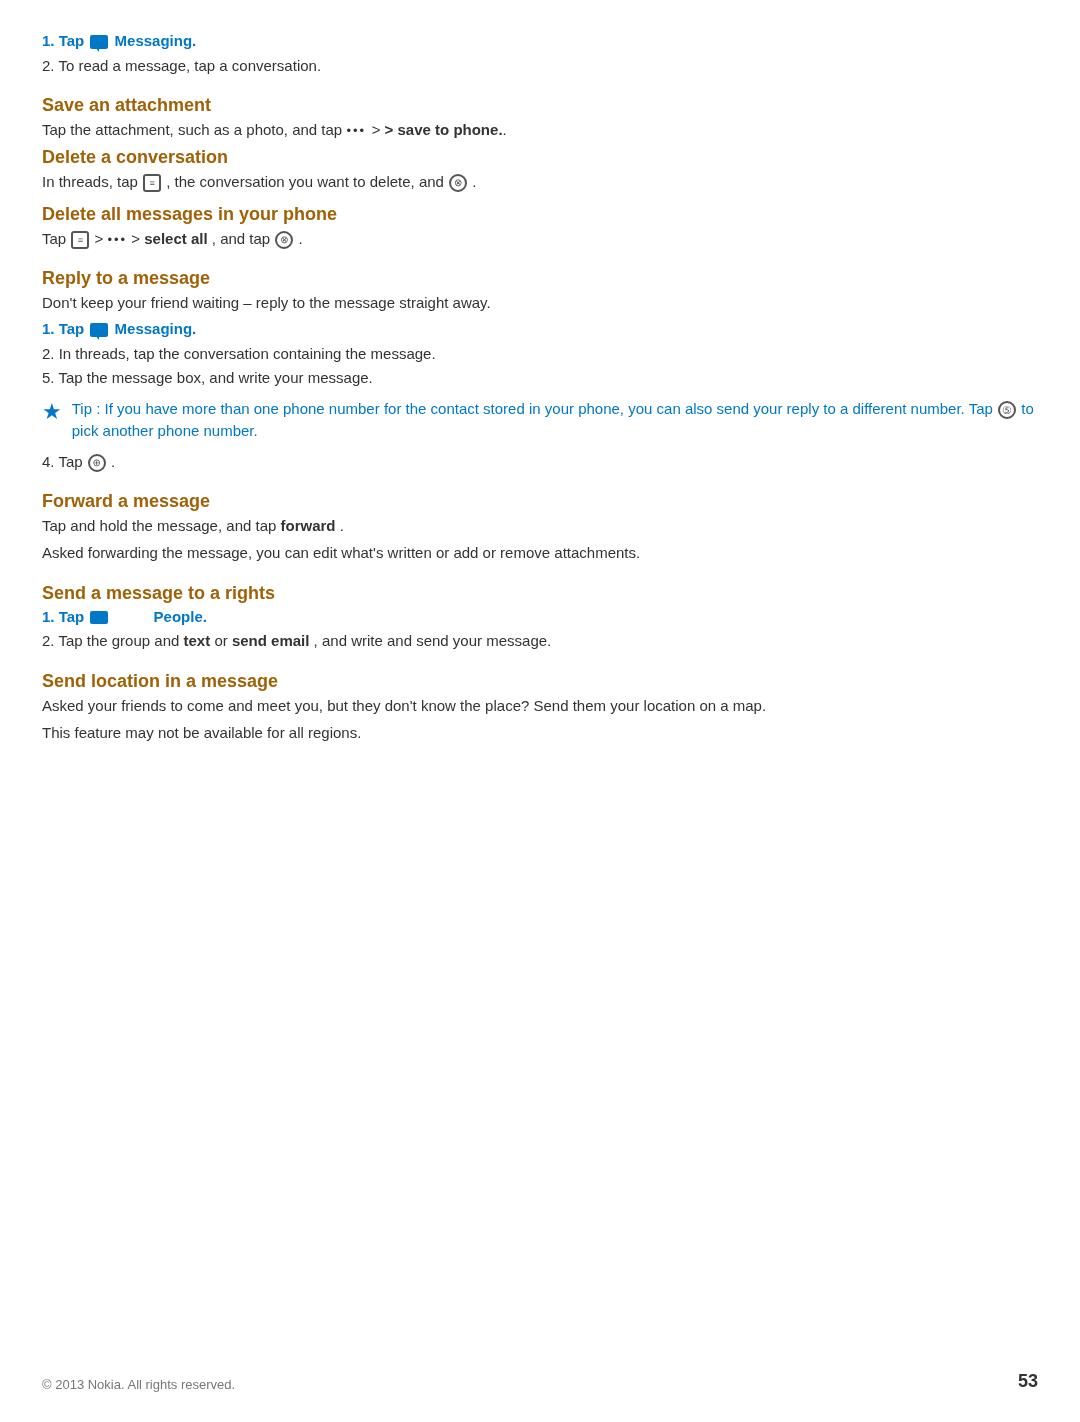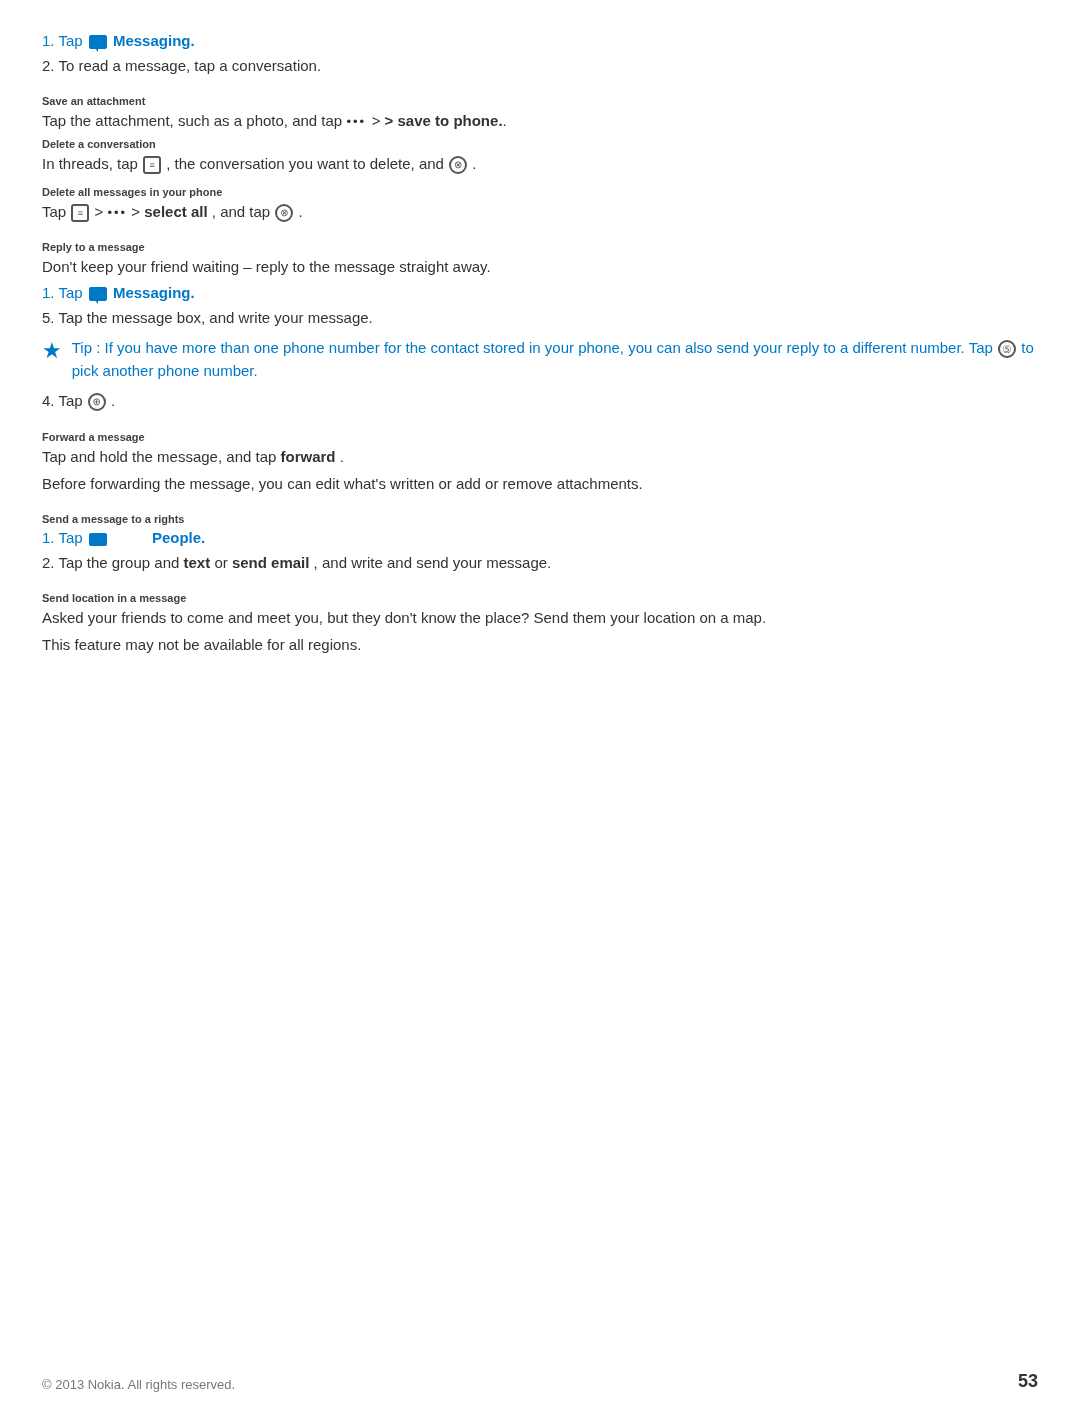--- a/index.html
+++ b/index.html
@@ -12,23 +12,23 @@
       min-height: 1422px;
       position: relative;
     }
     .page {
       padding: 30px 42px 60px 42px;
     }
     .section {
       margin-bottom: 10px;
     }
     .heading {
-      color: #404040;
-      font-weight: bold;
-      font-size: 11px;
+      color: #a16207;
+      font-weight: bold;
+      font-size: 18px;
       margin-bottom: 2px;
     }
     .step-line {
       margin-bottom: 2px;
       line-height: 1.5;
     }
     .step-line .blue-bold {
       font-weight: bold;
       color: #0078c8;
     }
@@ -135,21 +135,21 @@
       color: #777;
       font-size: 13px;
     }
     .page-number {
       font-size: 18px;
       font-weight: bold;
       color: #333;
     }
     .step-num {
       color: #0078c8;
-      font-weight: normal;
+      font-weight: bold;
     }
   </style>
 </head>
 <body>
 
 <div class="page">
 
   <div class="section step-line">
     <span class="step-num">1. Tap</span>
     <span class="inline-msg-icon"></span>
@@ -198,20 +198,23 @@
   <div class="section section-divider">
     <div class="heading">Reply to a message</div>
     <div class="body-text">Don't keep your friend waiting – reply to the message straight away.</div>
 
     <div class="step-line">
       <span class="step-num">1. Tap</span>
       <span class="inline-msg-icon"></span>
       <span style="font-weight:bold;color:#0078c8;">Messaging.</span>
     </div>
     <div class="step-line">
+      <span>2. In threads, tap the conversation containing the message.</span>
+    </div>
+    <div class="step-line">
       <span>5. Tap the message box, and write your message.</span>
     </div>
 
     <div class="tip-box">
       <div class="tip-star">★</div>
       <div class="tip-text">
         <span class="tip-label">Tip</span>
         <span>: If you have more than one phone number for the contact stored in your phone, you can also send your reply to a different number. Tap</span>
         <span class="inline-send-icon">⑤</span>
         <span>to pick another phone number.</span>
@@ -225,21 +228,21 @@
     </div>
   </div>
 
   <div class="section section-divider">
     <div class="heading">Forward a message</div>
     <div class="body-text">
       <span>Tap and hold the message, and tap</span>
       <strong>forward</strong>
       <span>.</span>
     </div>
-    <div class="body-text">Before forwarding the message, you can edit what's written or add or remove attachments.</div>
+    <div class="body-text">Asked forwarding the message, you can edit what's written or add or remove attachments.</div>
   </div>
 
   <div class="section section-divider">
     <div class="heading">Send a message to a rights</div>
 
     <div class="step-line">
       <span class="step-num">1. Tap</span>
       <span style="display:inline-block;width:18px;height:13px;background:#0078c8;border-radius:2px;vertical-align:middle;margin:0 2px;"></span>
       <span style="font-weight:bold;color:#0078c8;padding-left:39px;">People.</span>
     </div>

